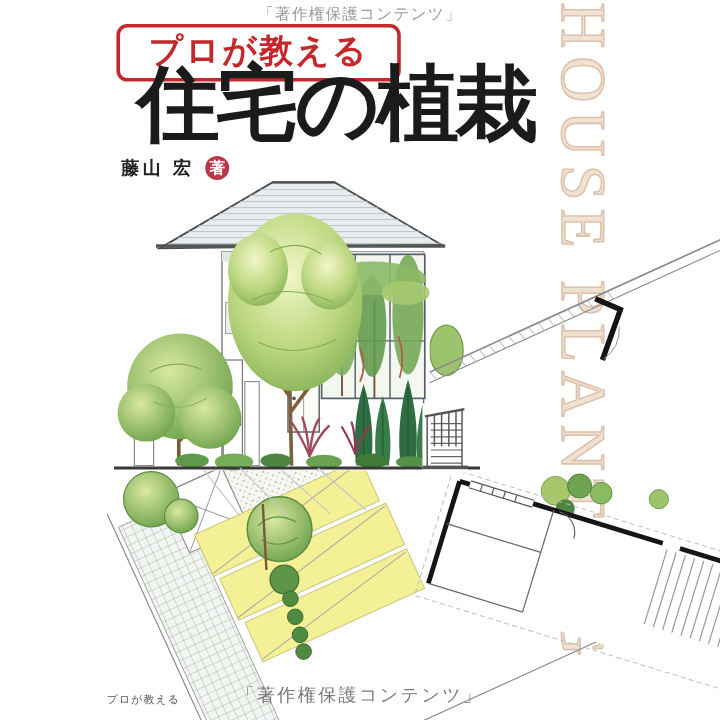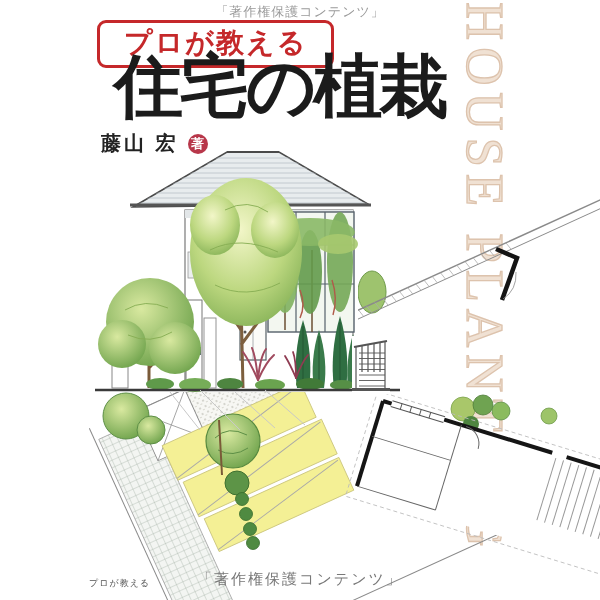--- a/index.html
+++ b/index.html
@@ -30,21 +30,21 @@
   }
   .title{
     position:absolute;left:95px;top:50px;z-index:2;
     font-size:69px;font-weight:bold;color:#1b1b1b;letter-spacing:-3px;line-height:1.08;
     white-space:nowrap;
     margin-left:19px;
   }
   .author-row{
     position:absolute;left:101px;top:130px;z-index:2;display:flex;align-items:center;gap:9px;
   }
-  .author{font-size:20px;font-weight:bold;color:#222;letter-spacing:3px;}
+  .author{font-size:15px;font-weight:bold;color:#222;letter-spacing:3px;}
   .author-seal{
     width:20px;height:20px;border-radius:50%;background:#b8374a;color:#fff;
     font-size:13px;line-height:20px;text-align:center;font-weight:bold;
   }
   .publisher{
     position:absolute;left:89px;top:577px;z-index:2;
     font-size:9px;color:#555;letter-spacing:1px;
   }
 </style>
 </head>

